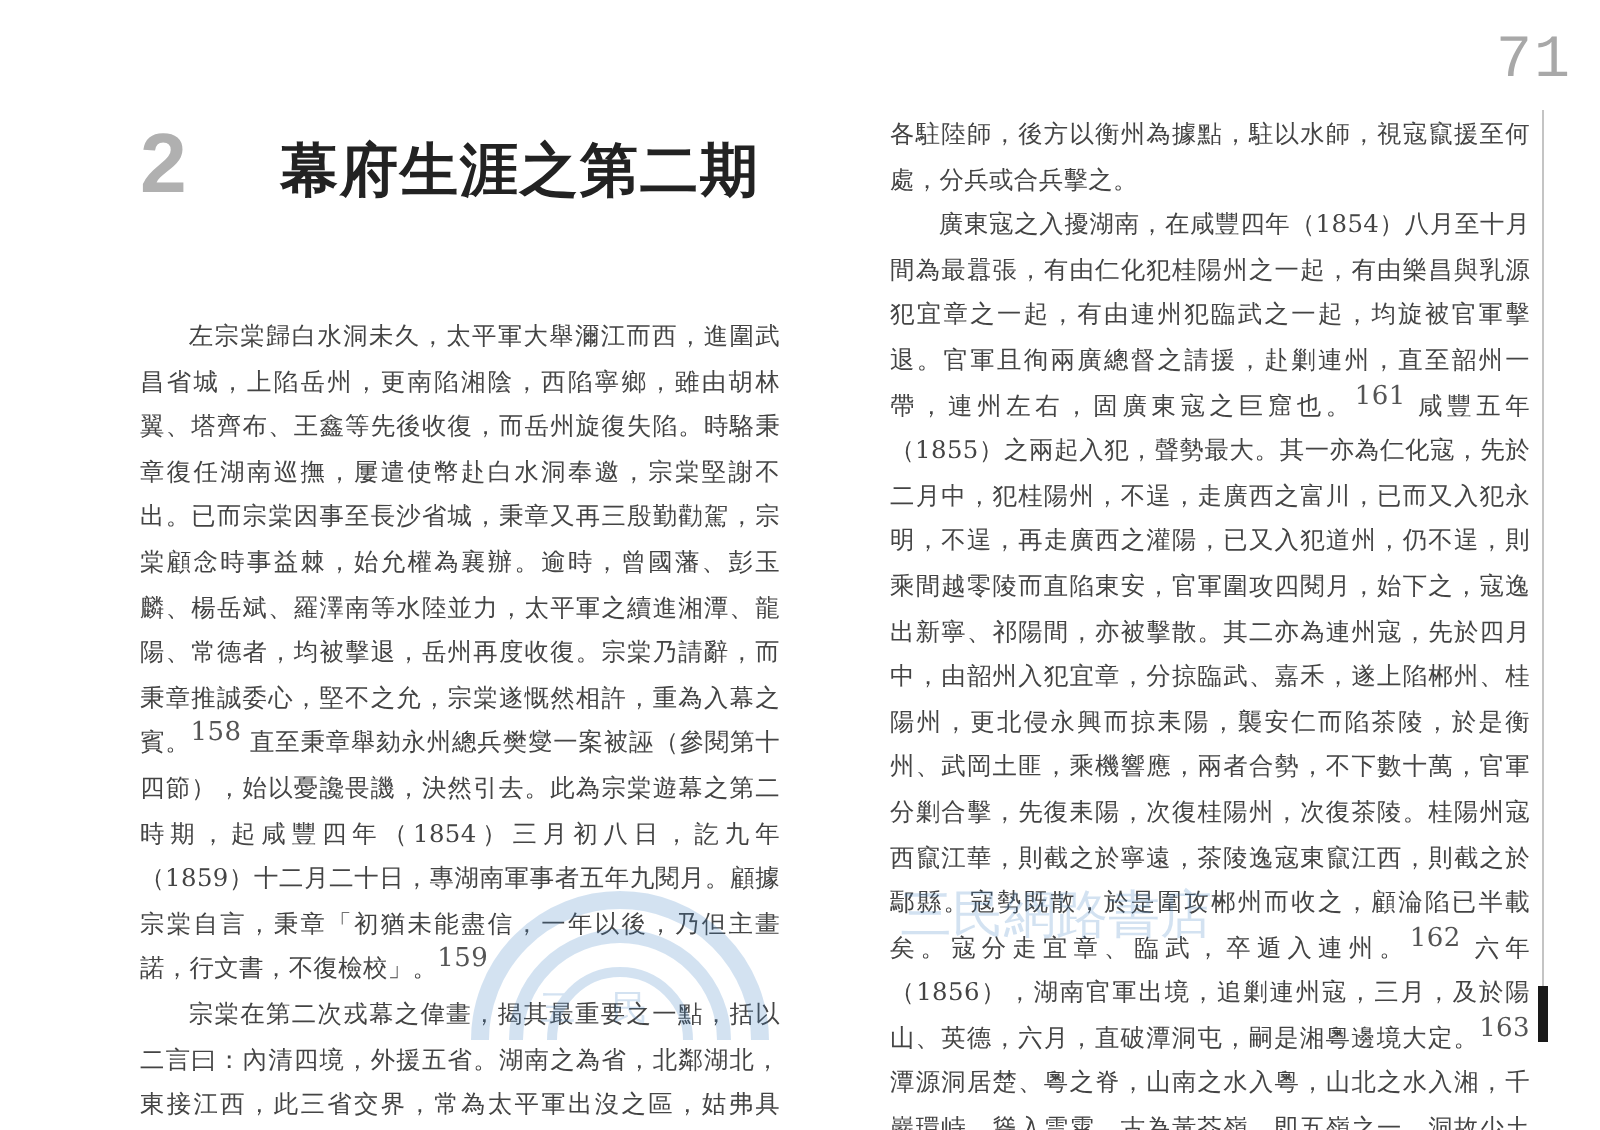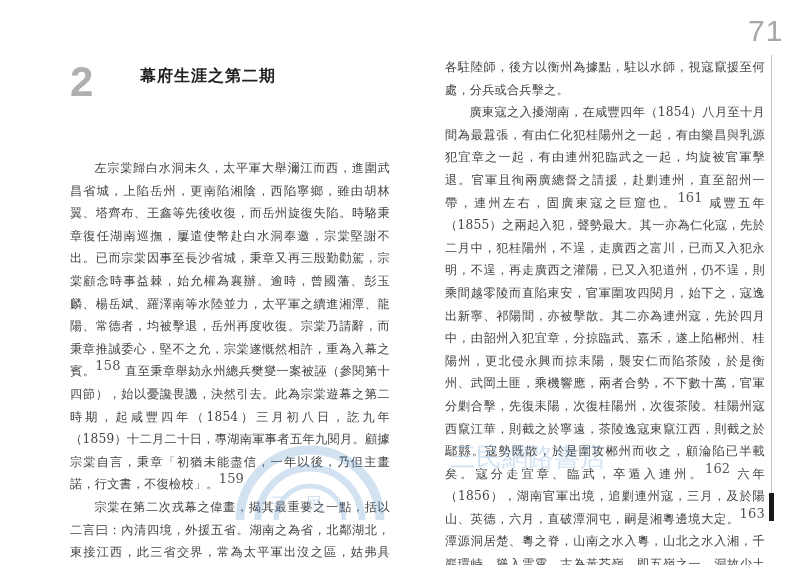--- a/index.html
+++ b/index.html
@@ -3,38 +3,38 @@
 <meta charset="utf-8">
 <style>
   html, body { margin:0; padding:0; }
   body {
     width:800px; height:565px; position:relative; overflow:hidden;
     background:#ffffff; color:#3a3a3a;
     font-family: "DejaVu Serif", "Liberation Serif", serif;
   }
   .page-number {
     position:absolute; left:748px; top:14px;
-    font-family:Liberation Sans, sans-serif;
+    font-family:Liberation Mono, monospace;
     font-size:30px; font-weight:200; color:#a8a8a8; letter-spacing:1px;
   }
   .margin-line {
     position:absolute; left:771px; top:55px; width:1px; height:438px; background:#c4c4c4;
   }
   .margin-bar {
     position:absolute; left:769px; top:493px; width:5px; height:28px; background:#1a1a1a;
   }
   .chapter-num {
     position:absolute; left:70px; top:58px;
     font-family:"Liberation Sans", "DejaVu Sans", sans-serif;
     font-weight:bold; font-size:42px; color:#b0b0b0; letter-spacing:2px;
   }
   .chapter-title {
     position:absolute; left:140px; top:66px;
     font-family:Liberation Mono, monospace;
-    font-weight:bold; font-size:16px; color:#222; letter-spacing:1px;text-align:center;
+    font-weight:bold; font-size:29px; color:#222; letter-spacing:1px;text-align:center;
   }
   .column {
     position:absolute; width:320px;
     font-size:12.2px; line-height:22.6px; color:#444;
     text-align:justify; letter-spacing:0.2px;
   }
   .col-left { left:70px; top:157px; }
   .col-right { left:445px; top:56px; }
   .column p { margin:0; }
   .column p.indent { text-indent:2em; }

